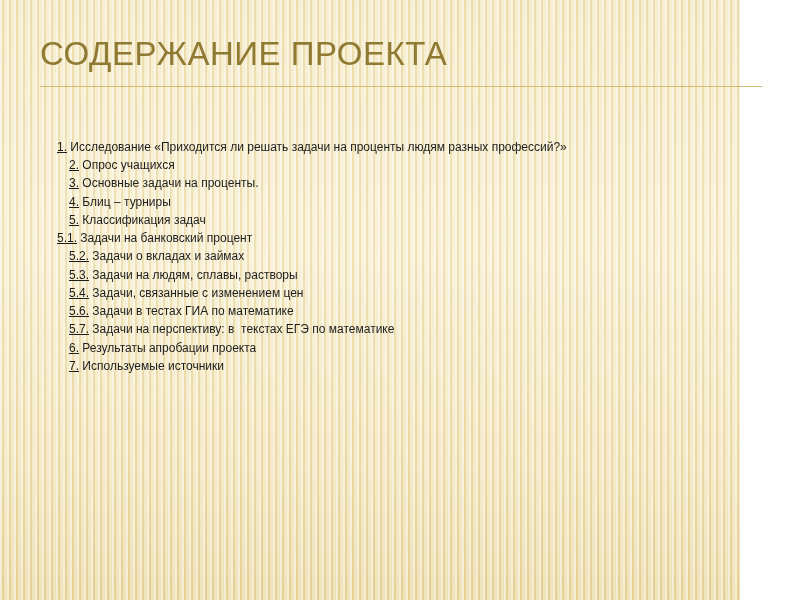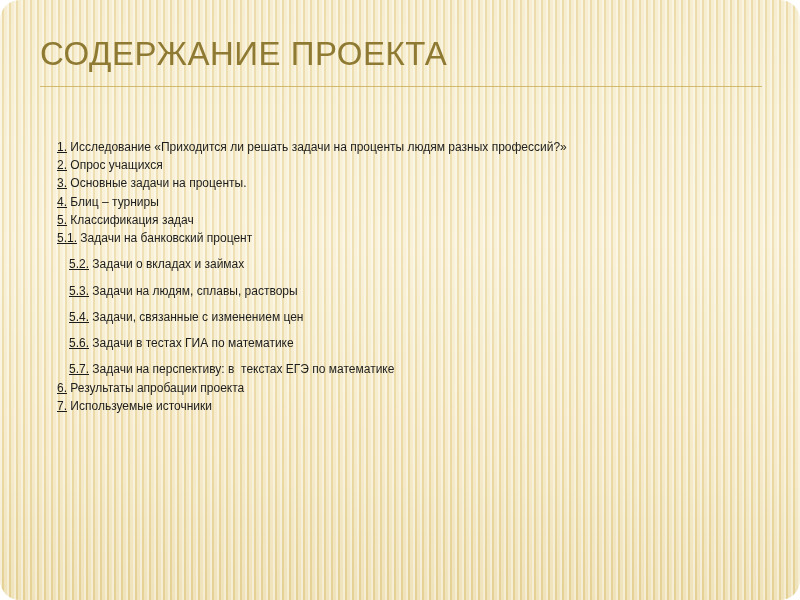--- a/index.html
+++ b/index.html
@@ -8,35 +8,34 @@
   }
   body {
     width: 800px;
     height: 600px;
     overflow: hidden;
     font-family: "Liberation Sans", sans-serif;
     background: #ffffff;
   }
   .slide {
     position: relative;
-    width: 800px;
+    width: 740px;
     height: 600px;
     box-sizing: border-box;
     background:
       repeating-linear-gradient(
         90deg,
         rgba(255,255,255,0.55) 0px,
         rgba(255,255,255,0.55) 2px,
         rgba(214,186,112,0.22) 2px,
         rgba(214,186,112,0.22) 4px,
         rgba(255,255,255,0.30) 4px,
         rgba(255,255,255,0.30) 7px
       ),
       linear-gradient(180deg, #f3e6bd 0%, #f6ecc9 40%, #f1e2b4 75%, #e9d79f 100%);
-    border-radius: 20px;
   }
   .slide::after {
     content: "";
     position: absolute;
     left: 0; right: 0; bottom: 0;
     height: 4px;
     background: linear-gradient(90deg, #d9c383, #efe2b6);
     opacity: 0.0;
   }
   .title {
@@ -71,32 +70,31 @@
     line-height: 1.52;
   }
   .line {
     white-space: pre-wrap;
   }
   .line .num {
     color: #1d1d1b;
     text-decoration: underline;
   }
   .lvl1 {
-    padding-left: 0px;
+    padding-left: 12px;
     text-indent: 0px;
   }
   .lvl1.wrap {
     padding-left: 18px;
     text-indent: -18px;
   }
   .lvl2 {
   }
   .lvl2b {
     padding-left: 12px;
-    margin-top: 8px;
   }
 </style>
 </head>
 <body>
 
 <div class="slide">
 
   <div class="title">Содержание проекта</div>
   <div class="title-rule"></div>
 

